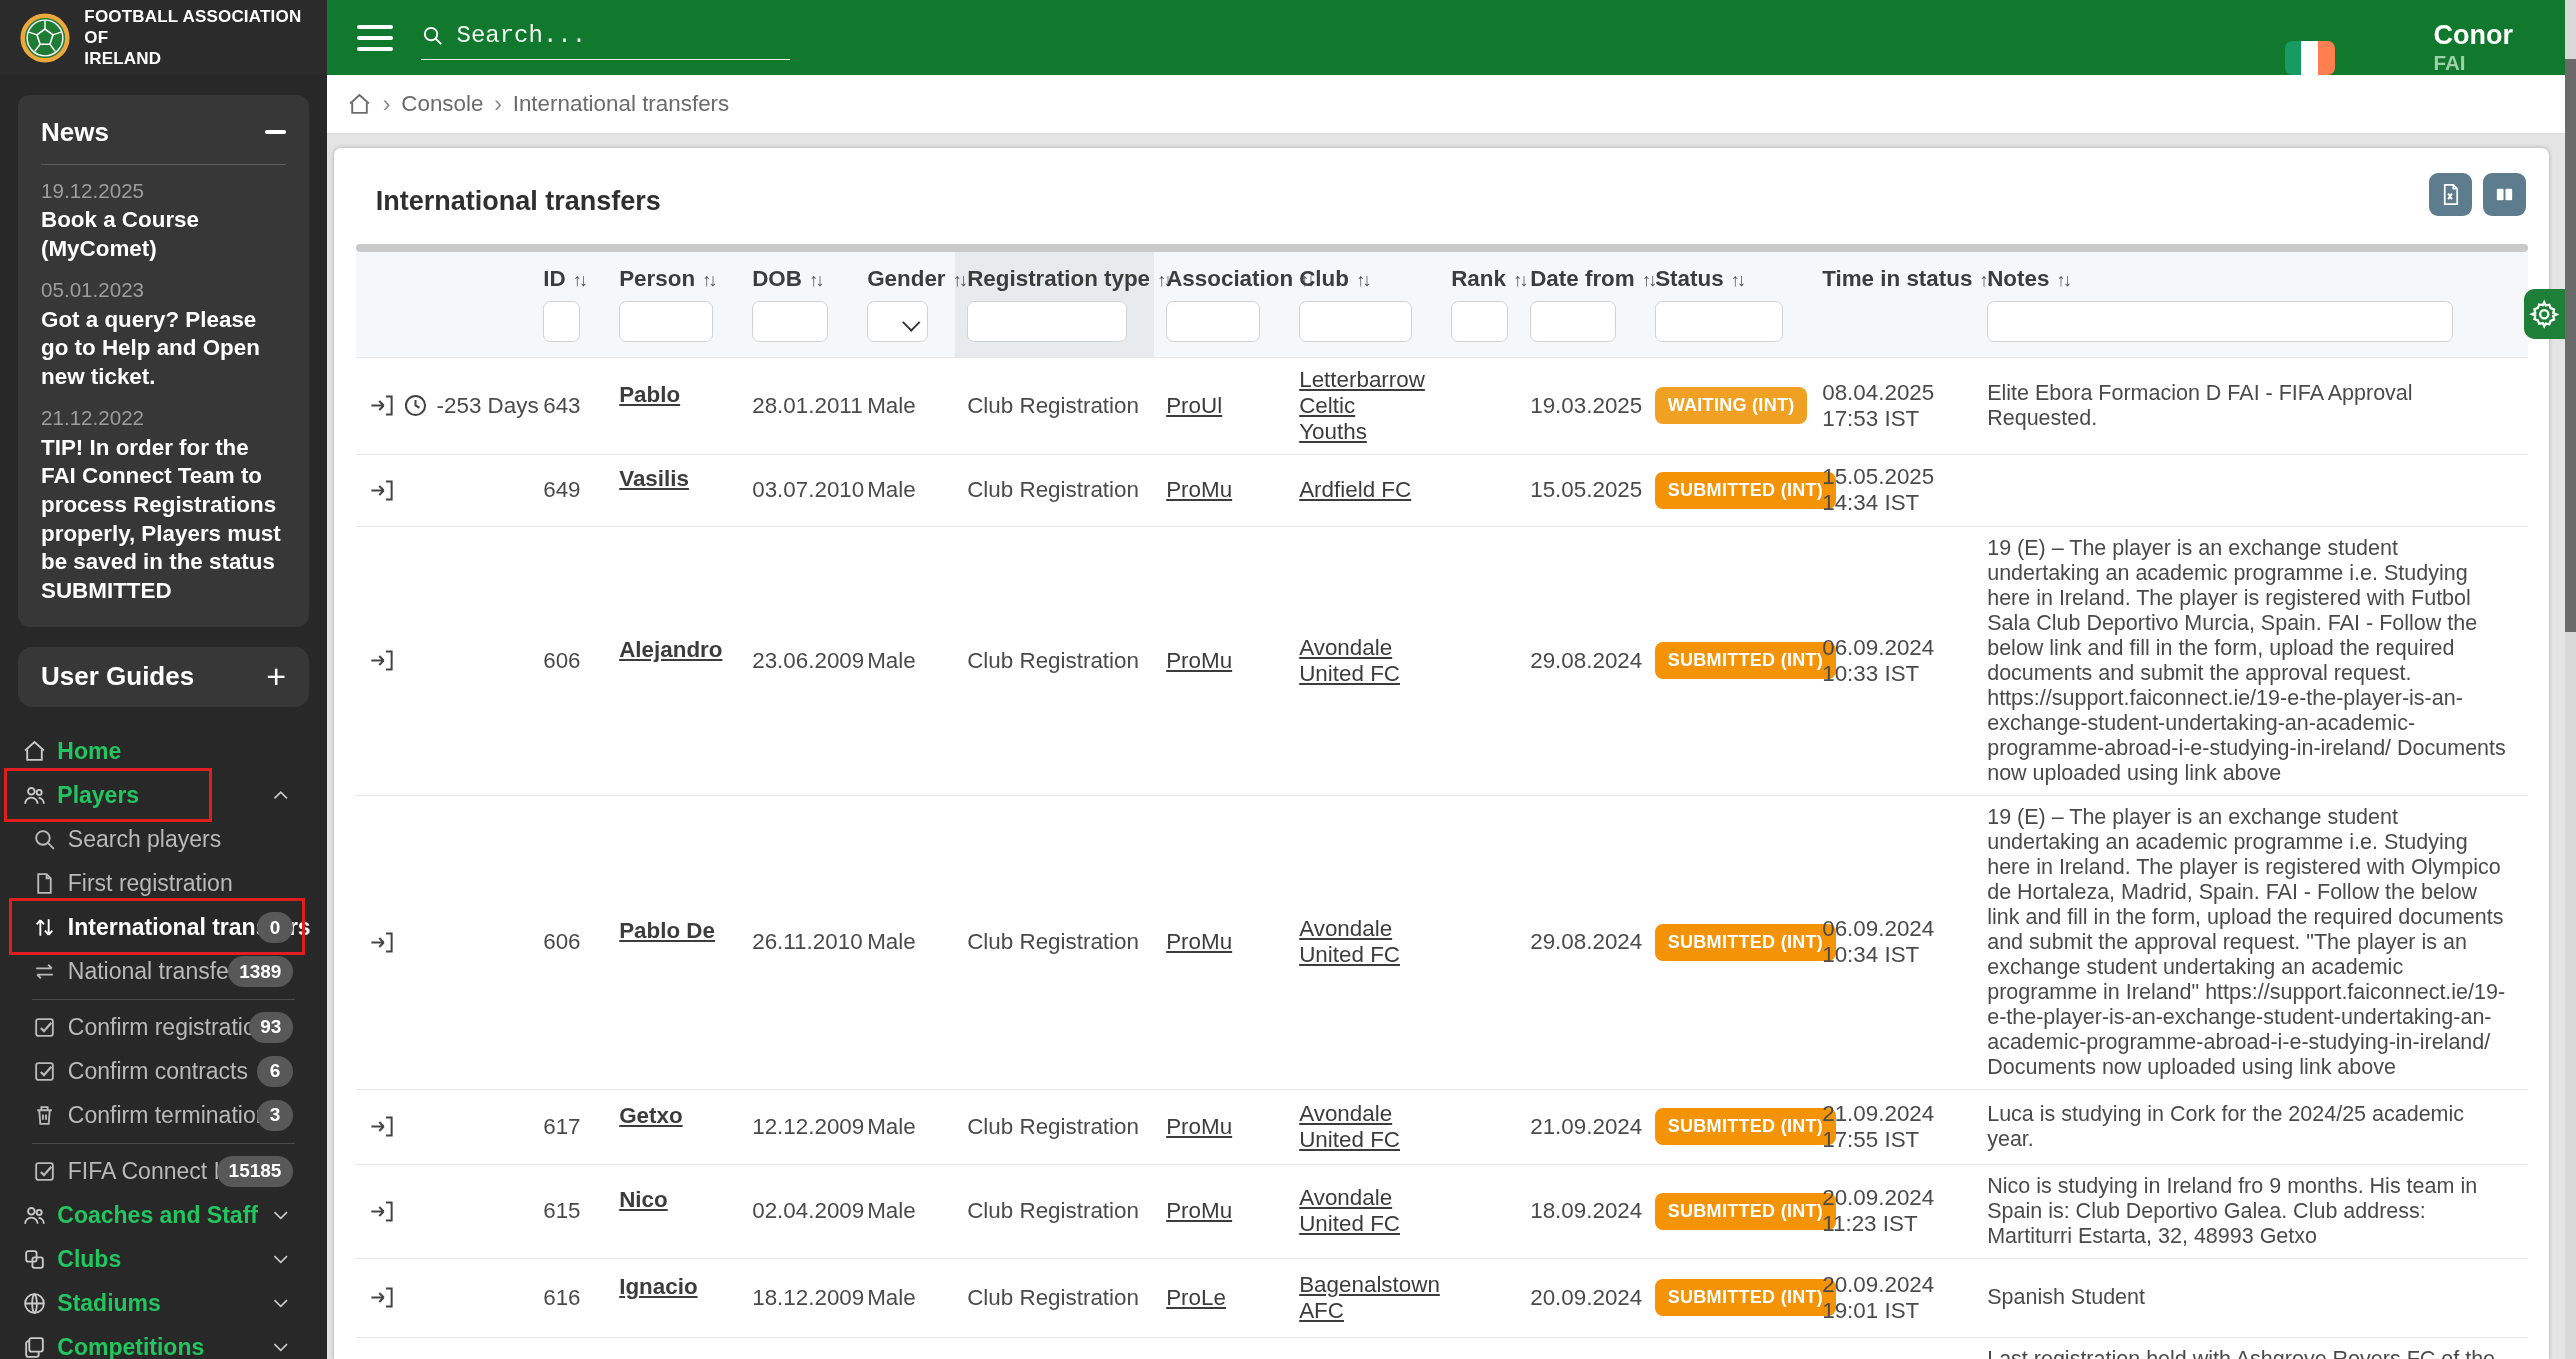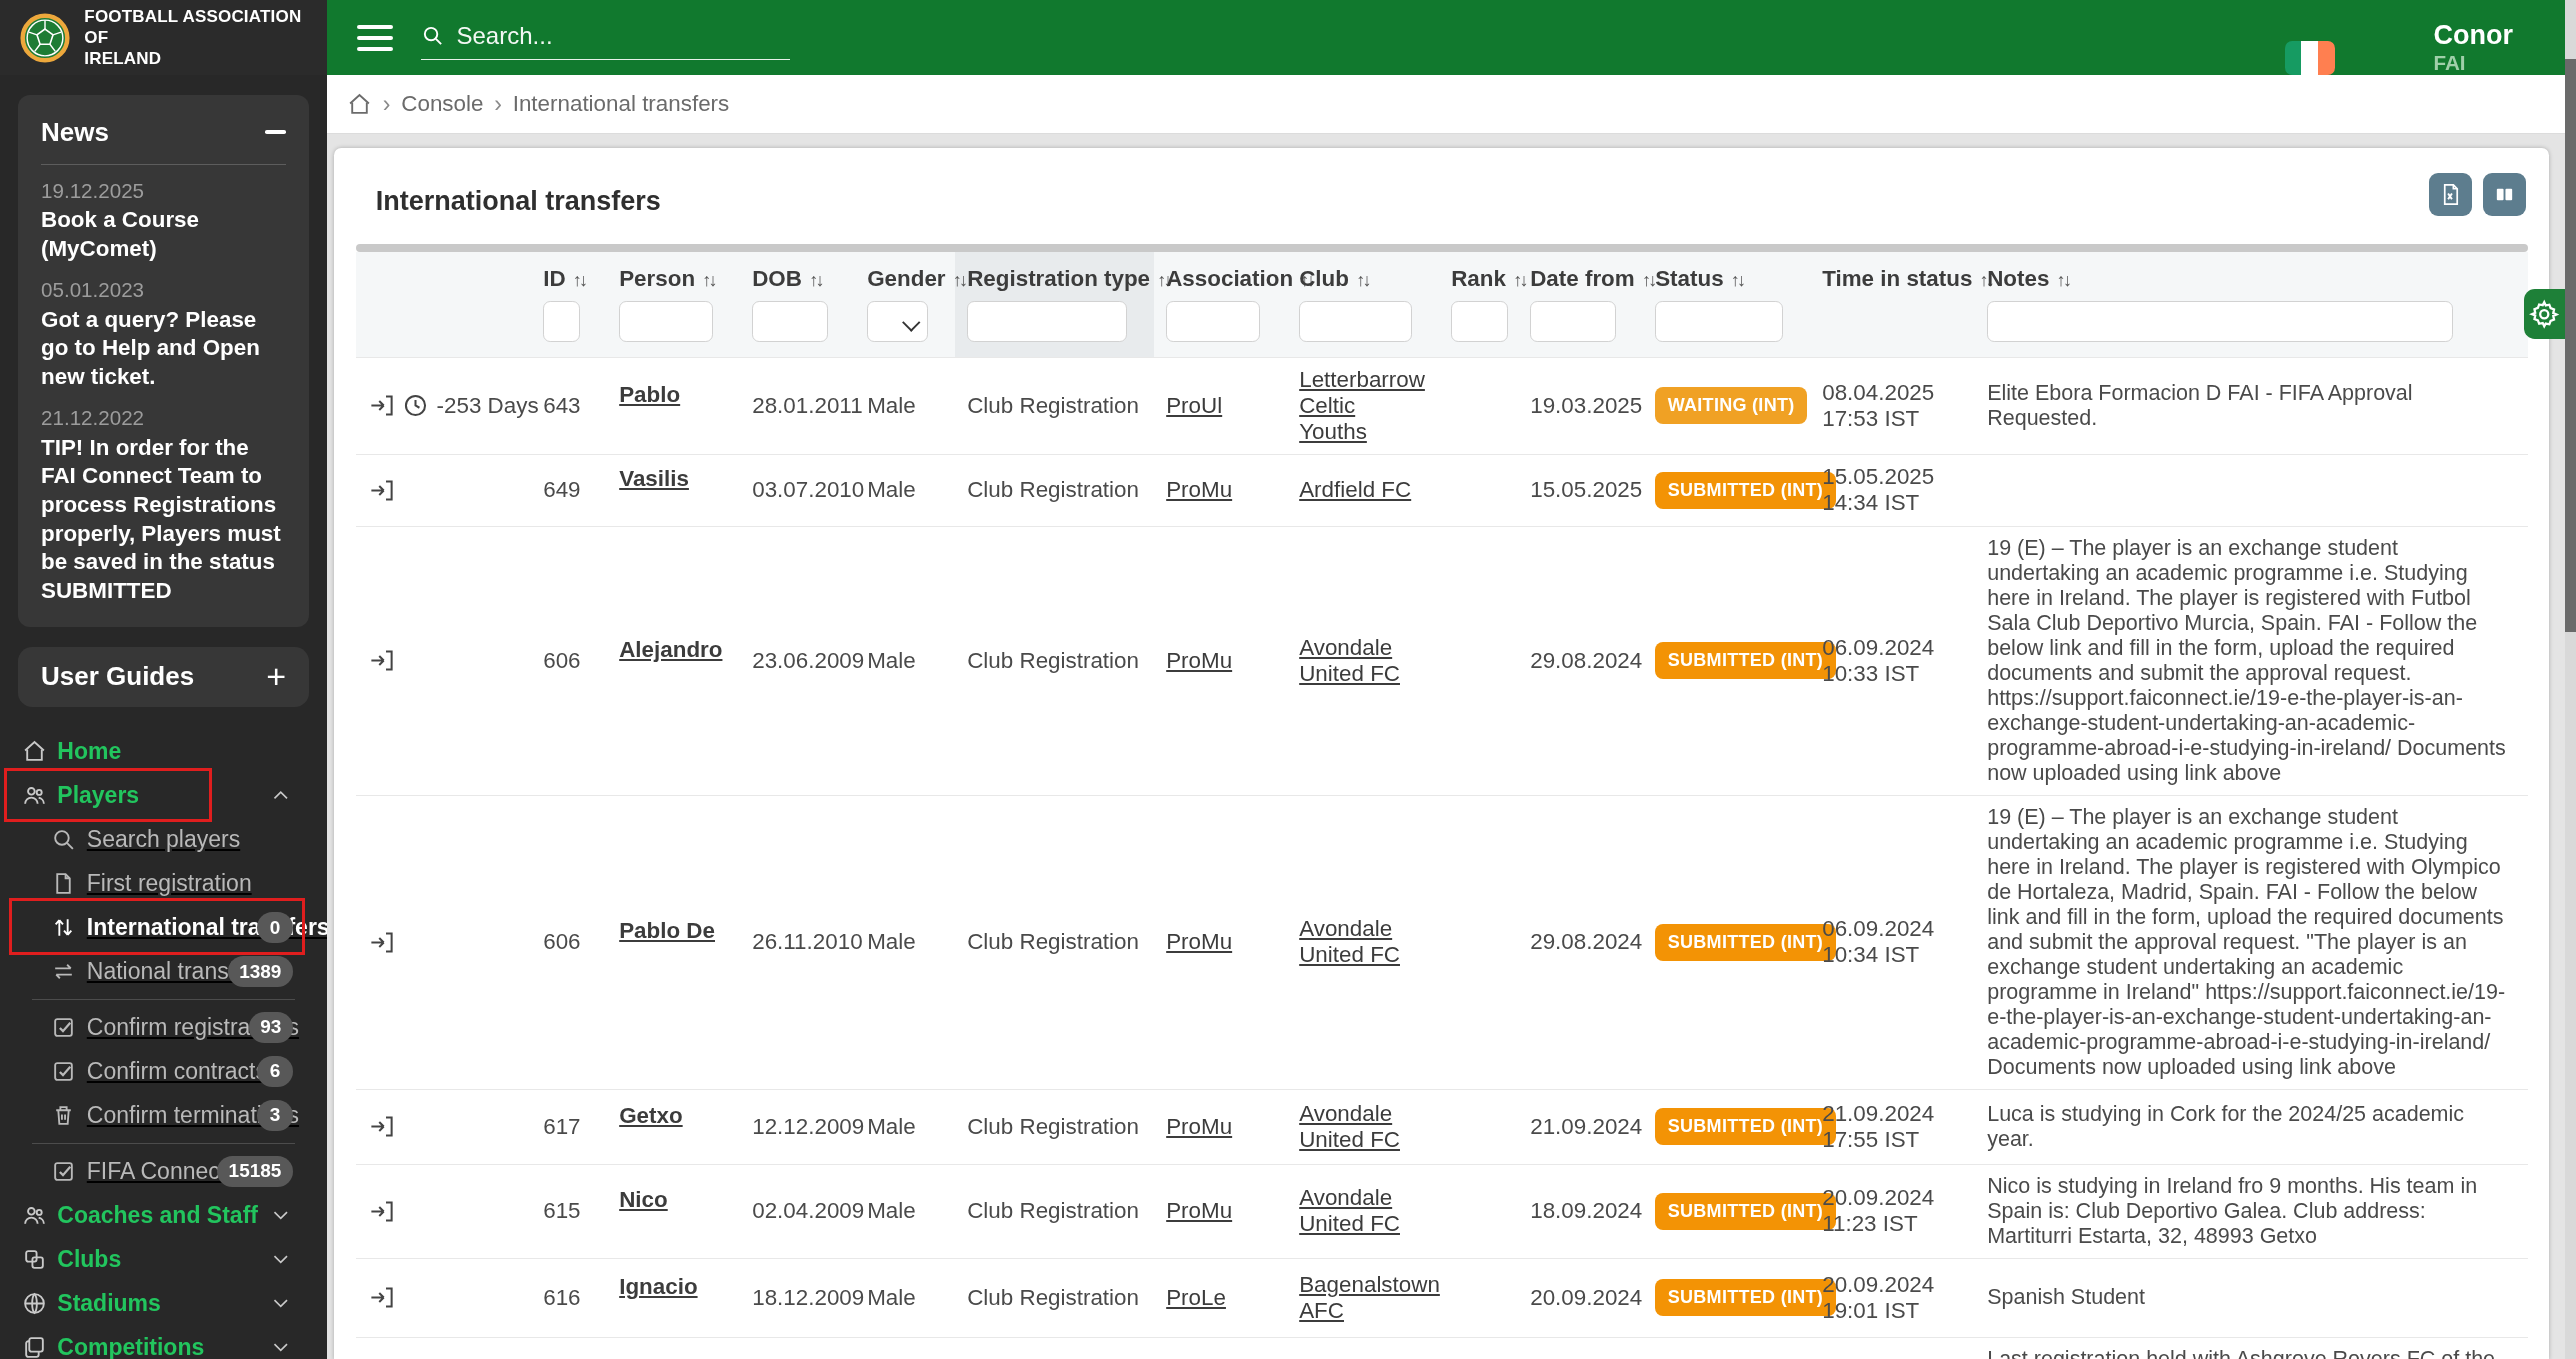--- a/index.html
+++ b/index.html
@@ -10,21 +10,21 @@
   .topbar { position:absolute; left:0; top:0; width:2576px; height:75px;
     background:#11792e; z-index:5; }
   .logo-block { position:absolute; left:0; top:0; width:327px; height:75px;
     background:#2b2b2b; display:flex; align-items:center; gap:14.3px; padding-left:20px; }
   .crest { width:50px; height:50px; flex:0 0 auto; }
   .org-name { color:#fff; font-weight:bold; font-size:17px; line-height:1.25; letter-spacing:0.2px; }
   .hamburger { position:absolute; left:357px; top:20px; width:41px; height:36px;
     background:none; border:none; cursor:pointer; display:flex; flex-direction:column; justify-content:center; gap:6.3px; }
   .hamburger span { display:block; width:36px; height:4.5px; background:#fff; border-radius:2.7px; }
   .searchbox { position:absolute; left:421px; top:12.5px; width:369px; height:47px;
-    border-bottom:1.8px solid rgba(255,255,255,.9); display:flex; align-items:center; gap:12.5px; color:#fff; }
+    border-bottom:1.8px solid rgba(255,255,255,.9); display:flex; align-items:center; gap:12.5px; color:#fff;font-family:Liberation Mono, monospace; }
   .searchbox .mag { width:23px; height:23px; }
   .search-text { font-size:24px; color:#fff; opacity:.95; }
   .user-area { position:absolute; right:63px; top:0; height:75px; display:flex; align-items:flex-end; gap:99px; }
   .flag { width:50px; height:34px; border-radius:7.2px; overflow:hidden; display:flex; }
   .flag i { flex:1; }
   .f-green{ background:#169B62; } .f-white{ background:#fff; } .f-orange{ background:#FF7F50; }
   .user-id { text-align:left; }
   .user-name { color:#fff; font-size:27px; font-weight:bold; line-height:1.1; }
   .user-org { color:#9fcfa9; font-size:20.6px; font-weight:bold; }
 
@@ -38,21 +38,21 @@
   .minus-ic { width:21.5px; height:3.6px; background:#fff; border-radius:1.8px; display:inline-block; cursor:pointer; }
   .plus-ic { font-size:34px; font-weight:400; color:#fff; line-height:21.5px; cursor:pointer; }
   .news-hr { border:none; border-top:0.9px solid #5d5d5d; margin:16px 0 3.6px; }
   .news-date { color:#9c9c9c; font-size:20.6px; margin-top:14.3px; }
   .news-text { color:#fff; font-size:22.4px; font-weight:bold; line-height:1.28; margin-top:3.6px; }
   .ug-card { margin-top:20px; padding:14.3px 23px; }
 
   .menu { margin-top:23px; }
   .mi { position:relative; height:44px; display:flex; align-items:center; gap:10.8px;
     padding:0 36px 0 21.5px; cursor:pointer; }
-  .mi.sub { padding-left:51px;text-decoration:underline; }
+  .mi.sub { padding-left:32px; }
   .mi .micon { width:25px; height:25px; flex:0 0 auto; color:#b9b9b9; display:flex; align-items:center; justify-content:center; }
   .mi .mlabel { font-size:23px; color:#b9b9b9; white-space:nowrap; }
   .mi.top .mlabel { font-weight:bold; color:#22c55e; }
   .mi.top .micon { color:#c9c9c9; }
   .mi.active .mlabel { color:#fff; font-weight:bold; }
   .mi.active .micon { color:#fff; }
   .mbadge { position:absolute; right:34px; background:#585858; color:#fff; font-size:19px; font-weight:bold;
     border-radius:16px; padding:4.5px 11.6px; min-width:36px; text-align:center; }
   .mchev { position:absolute; right:36px; color:#c9c9c9; width:21.5px; height:21.5px; }
   .mdiv { border-top:0.9px solid #4c4c4c; margin:5.4px 32px 5.4px 32px; }

